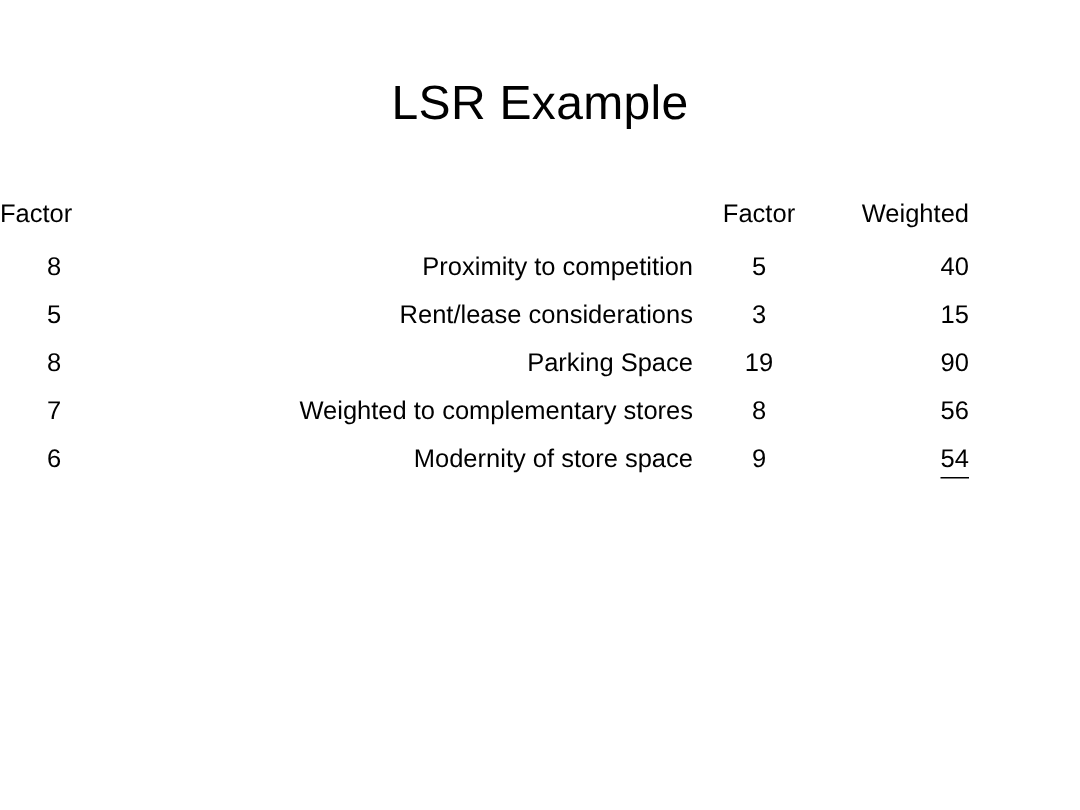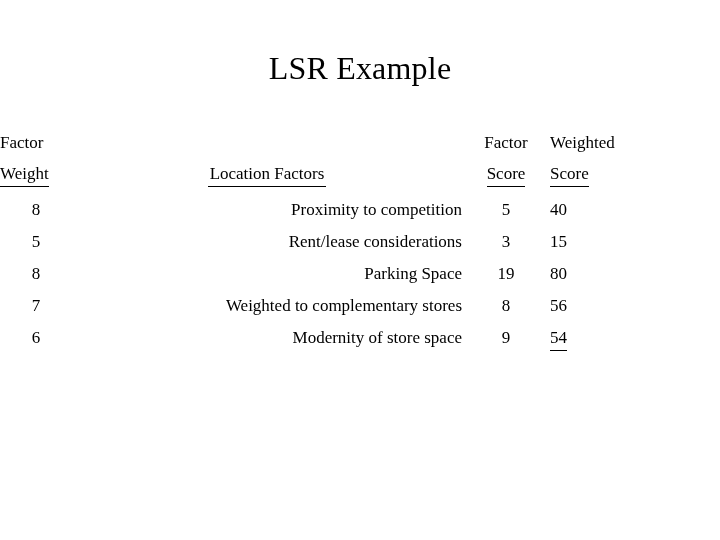--- a/index.html
+++ b/index.html
@@ -15,21 +15,20 @@
     overflow: hidden;
     font-family: "Liberation Sans", "DejaVu Sans", sans-serif;
     color: #000000;
     -webkit-font-smoothing: antialiased;
   }
 
   .slide {
     position: absolute;
     inset: 0;
     background: #ffffff;
-    font-family: Liberation Serif, serif;
   }
 
   
   .slide-title {
     position: absolute;
     left: 0;
     top: 48px;
     width: 720px;
     text-align: center;
     font-size: 32px;
@@ -55,21 +54,21 @@
     vertical-align: baseline;
     white-space: nowrap;
     font-weight: normal;
     margin-top: 28px;
   }
 
   
   .col-weight   { width: 72px;  text-align: center; padding-left: 8px; }
   .col-factor   { width: 390px; text-align: right;   padding-left: 8px; }
   .col-score    { width: 88px;  text-align: center; }
-  .col-weighted { width: 96px;  text-align: left; }
+  .col-weighted { width: 96px;  text-align: right; }
   .col-pad      { width: 74px; }
 
   
   .hdr-top td { line-height: 30px; }
   .hdr-bot td { line-height: 32px; }
 
   .hdr-left-label {
     text-align: left;
     padding-left: 8px;
   }
@@ -105,35 +104,20 @@
     <tbody>
 
       <tr class="hdr-top">
         <td class="hdr-left-label">Factor</td>
         <td class="col-factor"></td>
         <td class="col-score">Factor</td>
         <td class="col-weighted">Weighted</td>
         <td class="col-pad"></td>
       </tr>
 
-      <tr class="hdr-bot">
-        <td class="hdr-left-label">
-          <span class="ul">Weight</span>
-        </td>
-        <td class="col-factor" style="text-align:center;">
-          <span class="ul ul-wide">Location Factors</span>
-        </td>
-        <td class="col-score">
-          <span class="ul">Score</span>
-        </td>
-        <td class="col-weighted">
-          <span class="ul">Score</span>
-        </td>
-        <td class="col-pad"></td>
-      </tr>
 
       <tr class="spacer-row">
         <td colspan="5"></td>
       </tr>
 
       <tr>
         <td class="col-weight">8</td>
         <td class="col-factor">Proximity to competition</td>
         <td class="col-score">5</td>
         <td class="col-weighted">40</td>
@@ -145,21 +129,21 @@
         <td class="col-factor">Rent/lease considerations</td>
         <td class="col-score">3</td>
         <td class="col-weighted">15</td>
         <td class="col-pad"></td>
       </tr>
 
       <tr>
         <td class="col-weight">8</td>
         <td class="col-factor">Parking Space</td>
         <td class="col-score">19</td>
-        <td class="col-weighted">80</td>
+        <td class="col-weighted">90</td>
         <td class="col-pad"></td>
       </tr>
 
       <tr>
         <td class="col-weight">7</td>
         <td class="col-factor">Weighted to complementary stores</td>
         <td class="col-score">8</td>
         <td class="col-weighted">56</td>
         <td class="col-pad"></td>
       </tr>

